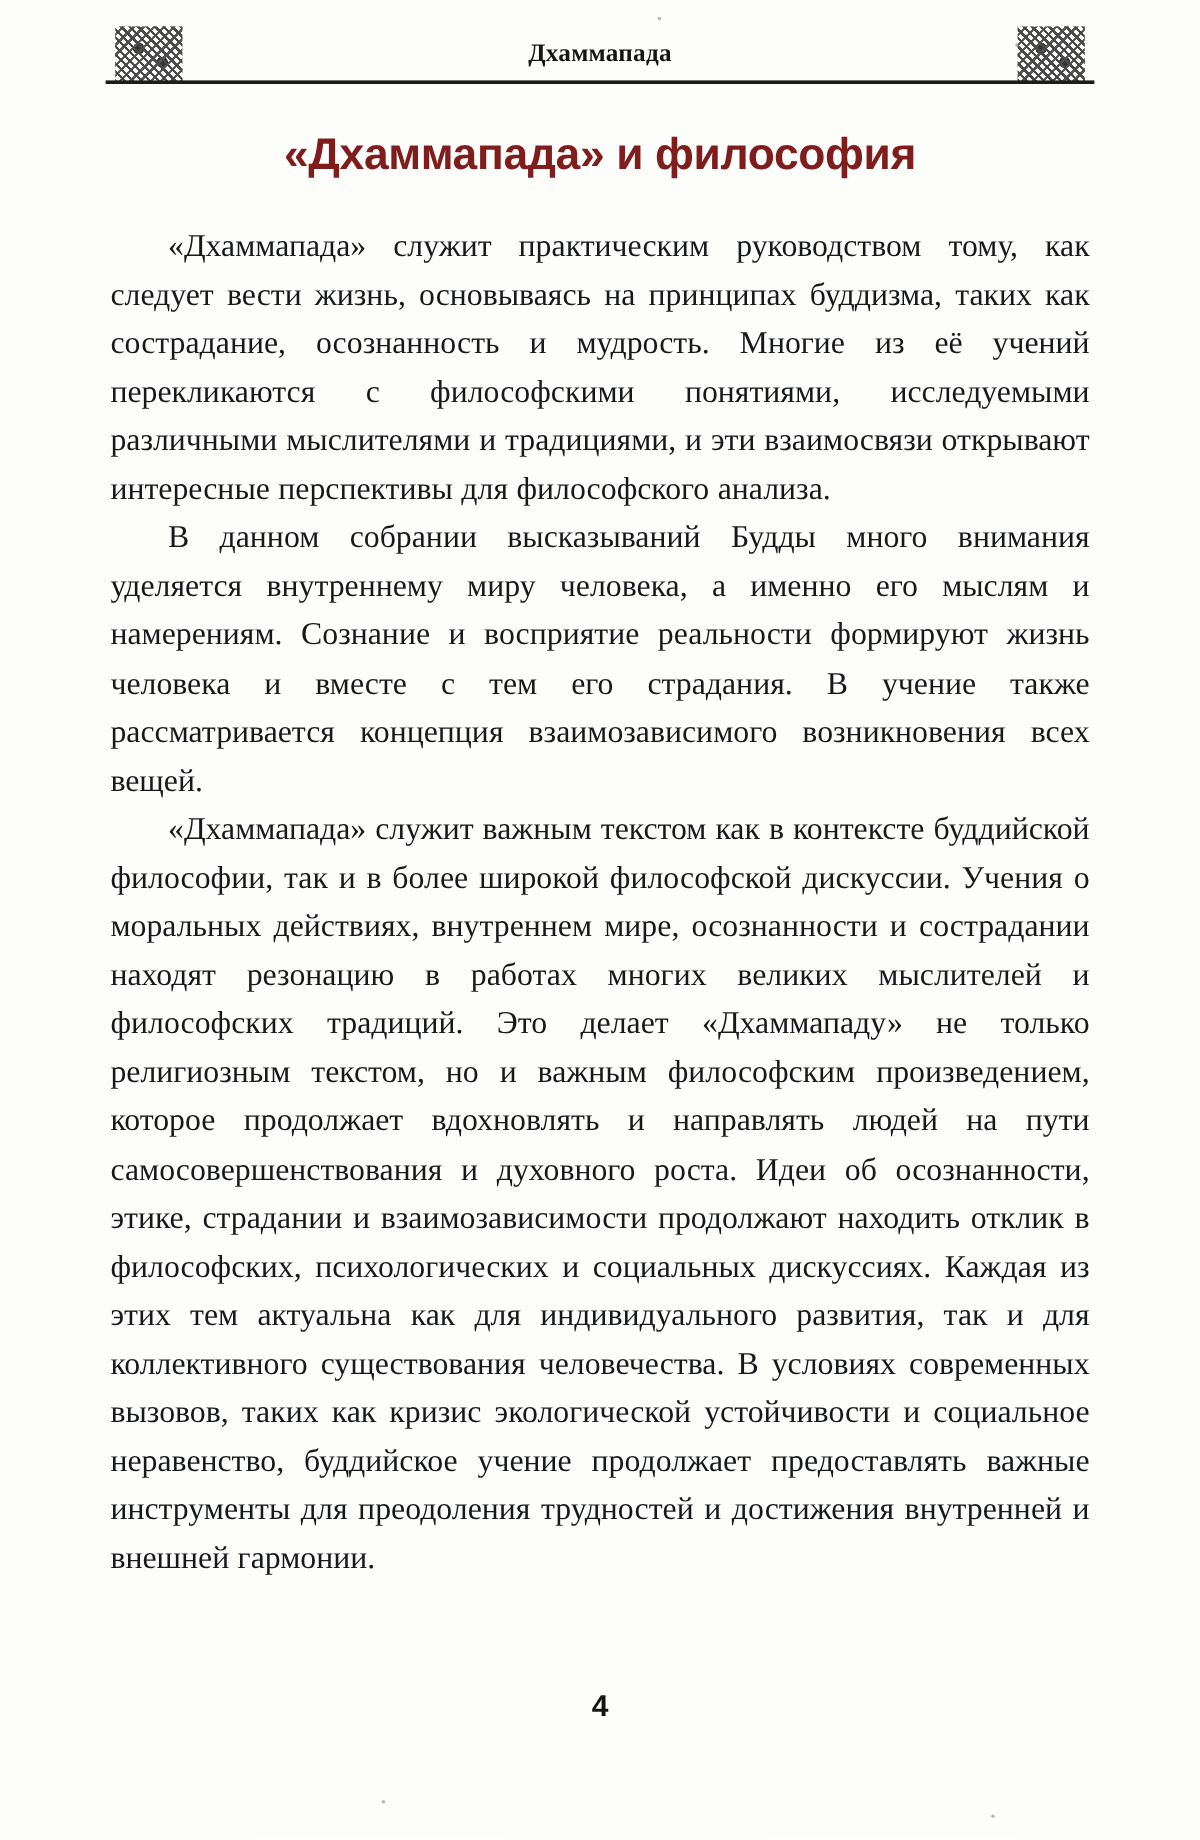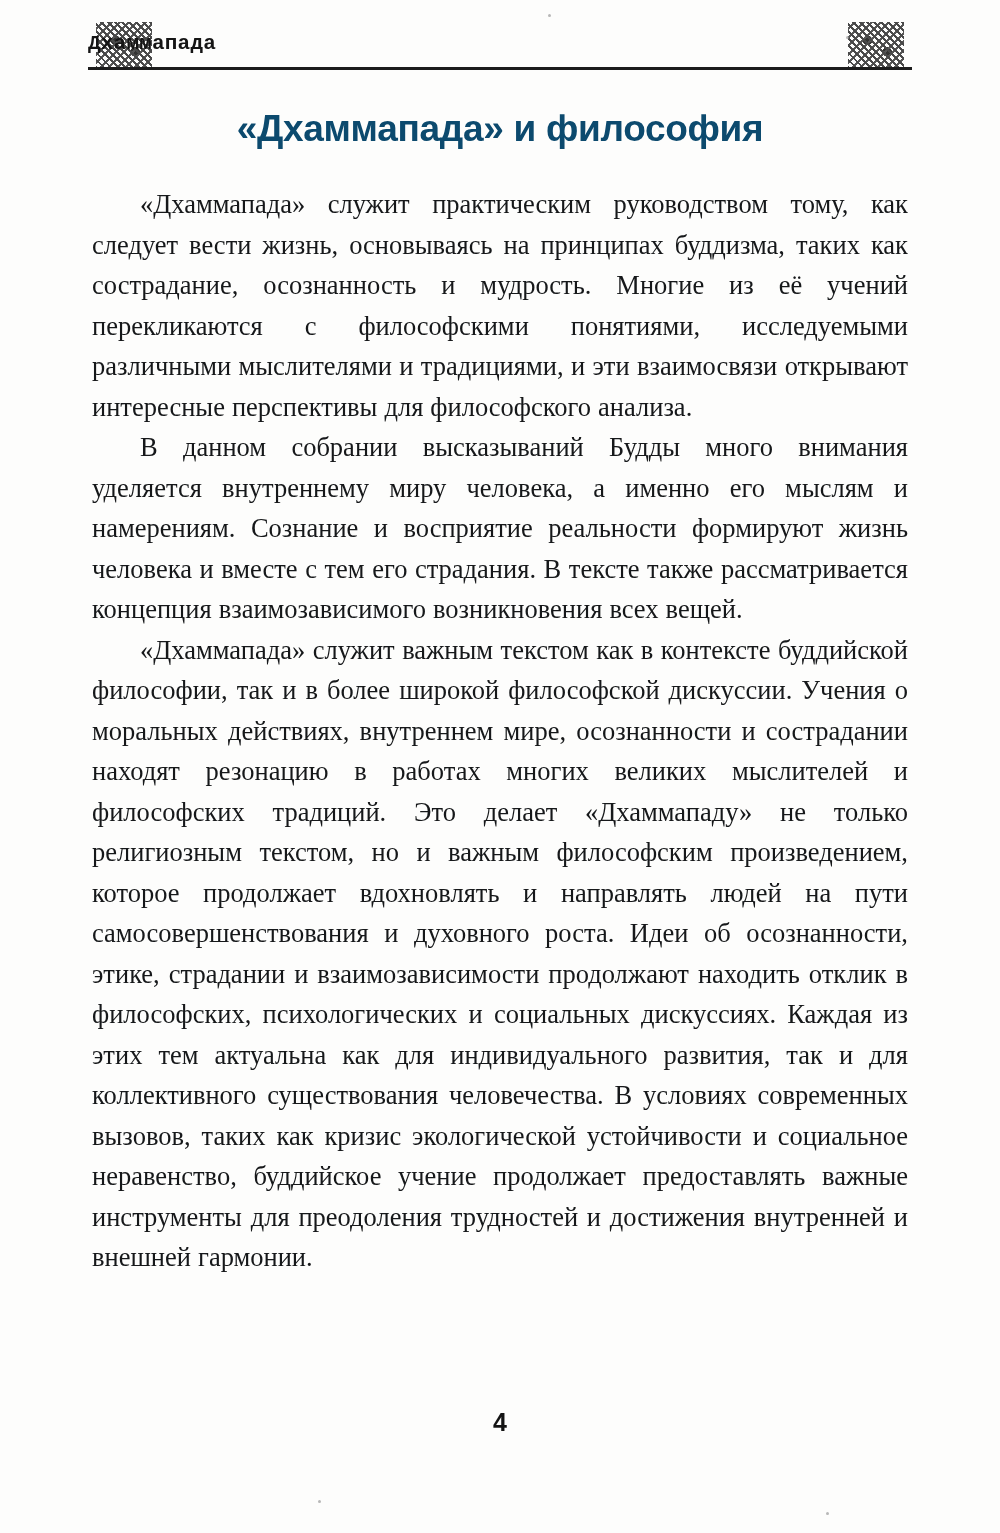--- a/index.html
+++ b/index.html
@@ -36,22 +36,22 @@
     right: 0;
     bottom: 0;
     height: 3px;
     background: #1c1c1c;
   }
   .header-title {
     position: absolute;
     left: 0;
     right: 0;
     top: 14px;
-    text-align: left;
-    font-family: Liberation Mono, monospace;
+    text-align: center;
+    font-family: Liberation Serif, serif;
     font-size: 21px;
     font-weight: 600;
     letter-spacing: 0.2px;
     color: #151515;
   }
   .ornament {
     position: absolute;
     bottom: 2px;
     width: 56px;
     height: 46px;
@@ -72,21 +72,21 @@
     left: 92px;
     width: 816px;
   }
   .chapter-title {
     text-align: center;
     font-family: "Liberation Sans", sans-serif;
     font-size: 37px;
     font-weight: 700;
     letter-spacing: -0.3px;
     margin: 0 0 34px 0;
-    color: #0c4a6e;
+    color: #7f1d1d;
   }
   p.para {
     margin: 0;
     font-size: 26.5px;
     line-height: 40.5px;
     text-align: justify;
     text-indent: 48px;
     -webkit-hyphens: auto;
     hyphens: auto;
     word-spacing: 0.4px;
@@ -123,21 +123,21 @@
   <div class="header">
     <div class="ornament left"></div>
     <div class="ornament right"></div>
     <div class="header-title">Дхаммапада</div>
     <div class="header-rule"></div>
   </div>
 
   <div class="content">
     <h1 class="chapter-title">«Дхаммапада» и философия</h1>
     <p class="para">«Дхаммапада» служит практическим руководством тому, как следует вести жизнь, основываясь на принципах буддизма, таких как сострадание, осознанность и мудрость. Многие из её учений перекликаются с философскими понятиями, исследуемыми различными мыслителями и традициями, и эти взаимосвязи открывают интересные перспективы для философского анализа.</p>
-    <p class="para">В данном собрании высказываний Будды много внимания уделяется внутреннему миру человека, а именно его мыслям и намерениям. Сознание и восприятие реальности формируют жизнь человека и вместе с тем его страдания. В тексте также рассматривается концепция взаимозависимого возникновения всех вещей.</p>
+    <p class="para">В данном собрании высказываний Будды много внимания уделяется внутреннему миру человека, а именно его мыслям и намерениям. Сознание и восприятие реальности формируют жизнь человека и вместе с тем его страдания. В учение также рассматривается концепция взаимозависимого возникновения всех вещей.</p>
     <p class="para">«Дхаммапада» служит важным текстом как в контексте буддийской философии, так и в более широкой философской дискуссии. Учения о моральных действиях, внутреннем мире, осознанности и сострадании находят резонацию в работах многих великих мыслителей и философских традиций. Это делает «Дхаммападу» не только религиозным текстом, но и важным философским произведением, которое продолжает вдохновлять и направлять людей на пути самосовершенствования и духовного роста. Идеи об осознанности, этике, страдании и взаимозависимости продолжают находить отклик в философских, психологических и социальных дискуссиях. Каждая из этих тем актуальна как для индивидуального развития, так и для коллективного существования человечества. В условиях современных вызовов, таких как кризис экологической устойчивости и социальное неравенство, буддийское учение продолжает предоставлять важные инструменты для преодоления трудностей и достижения внутренней и внешней гармонии.</p>
   </div>
 
   <div class="folio">4</div>
 
   <span class="speck" style="top:14px;left:548px;"></span>
   <span class="speck" style="top:36px;left:846px;"></span>
   <span class="speck" style="top:1500px;left:318px;"></span>
   <span class="speck" style="top:1512px;left:826px;"></span>
 </div>

